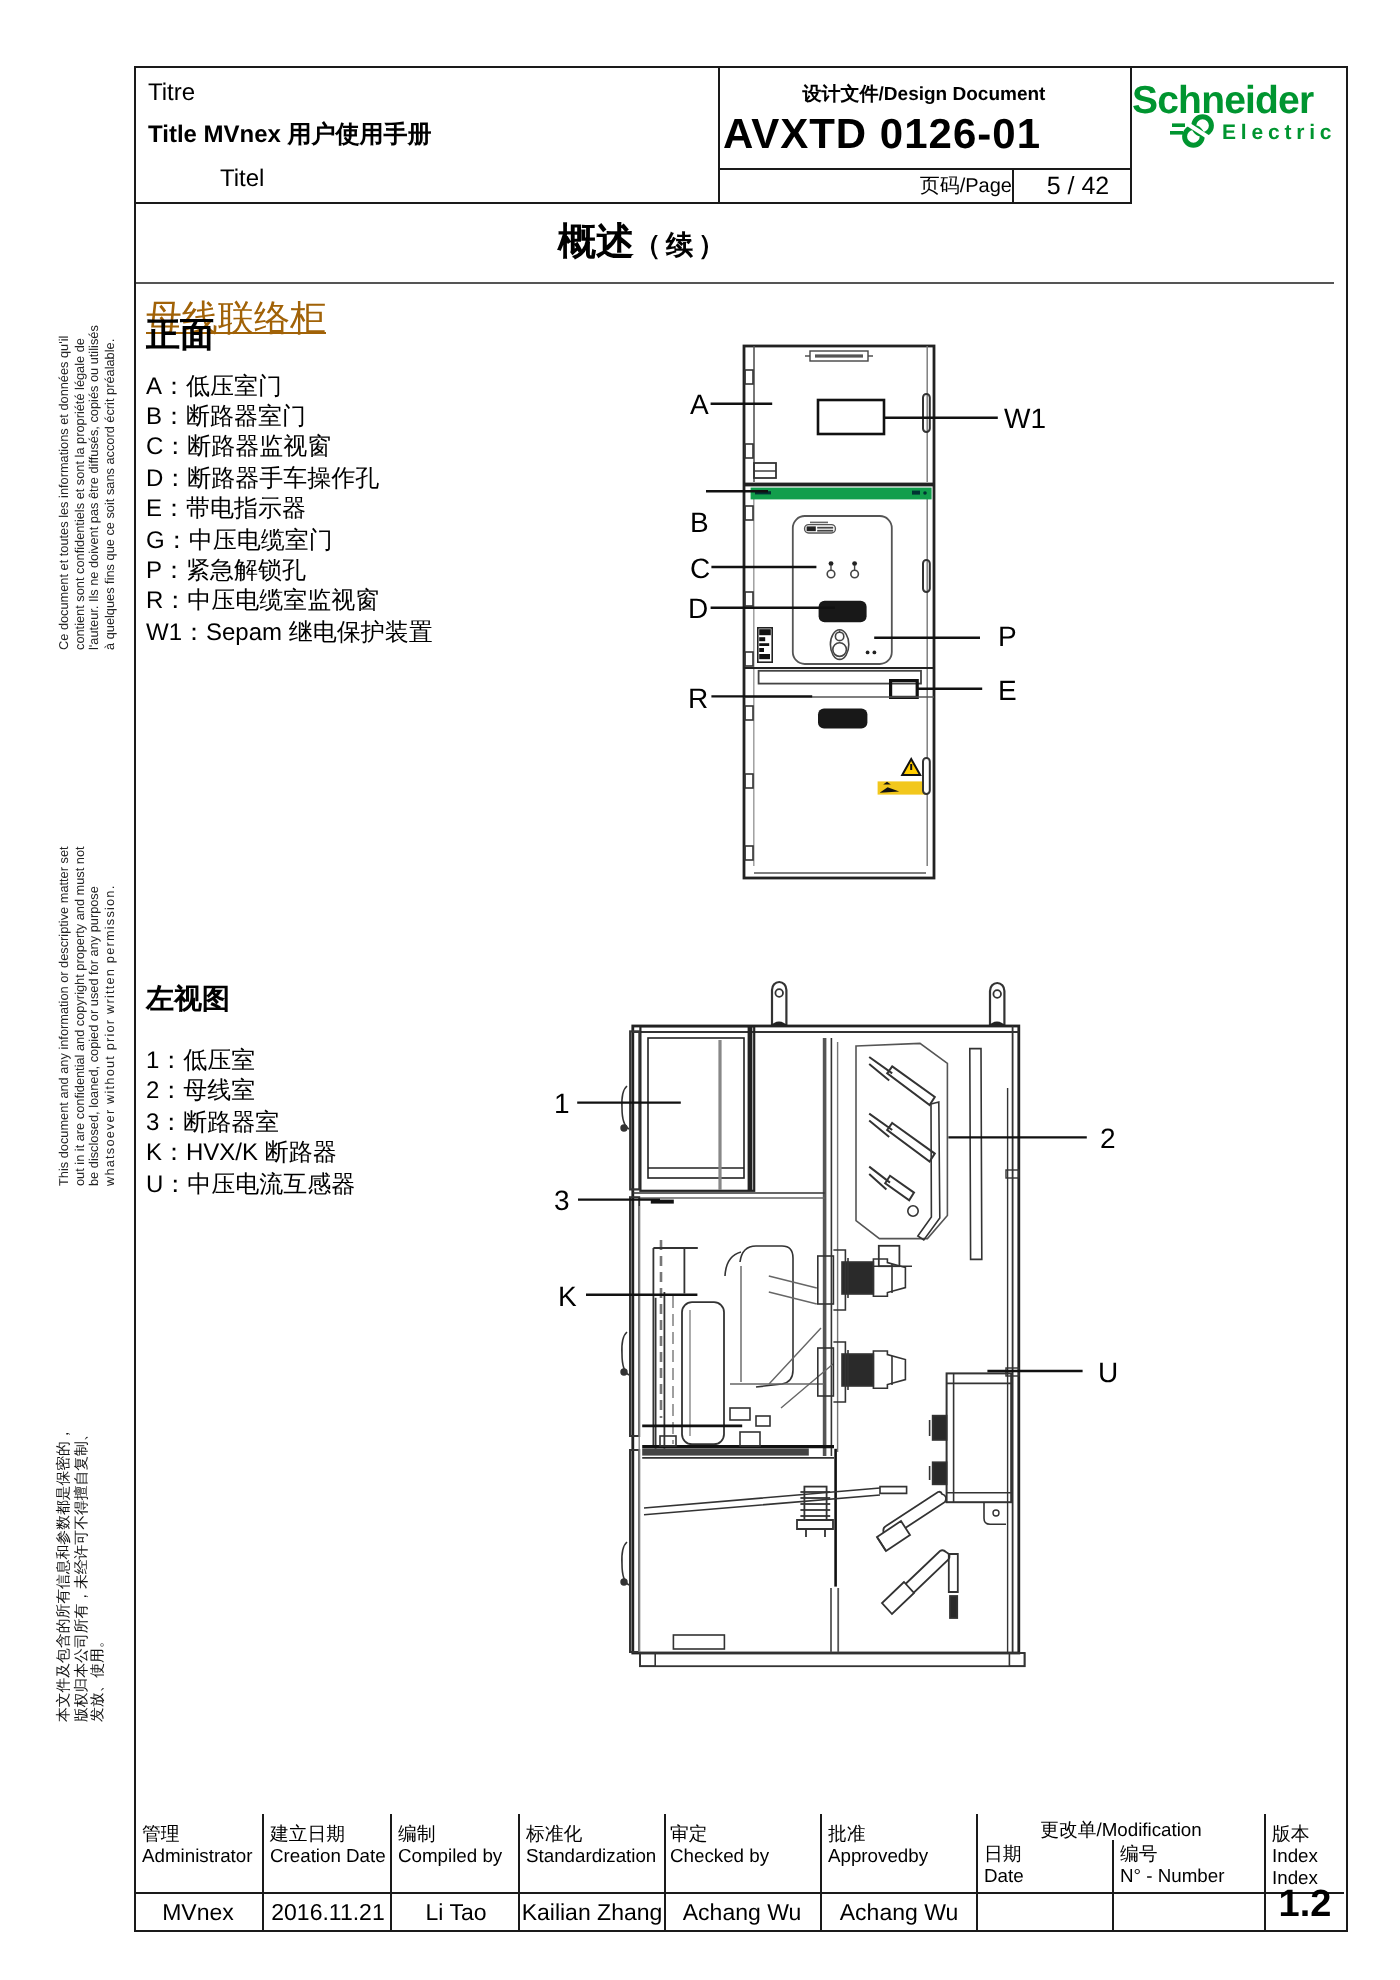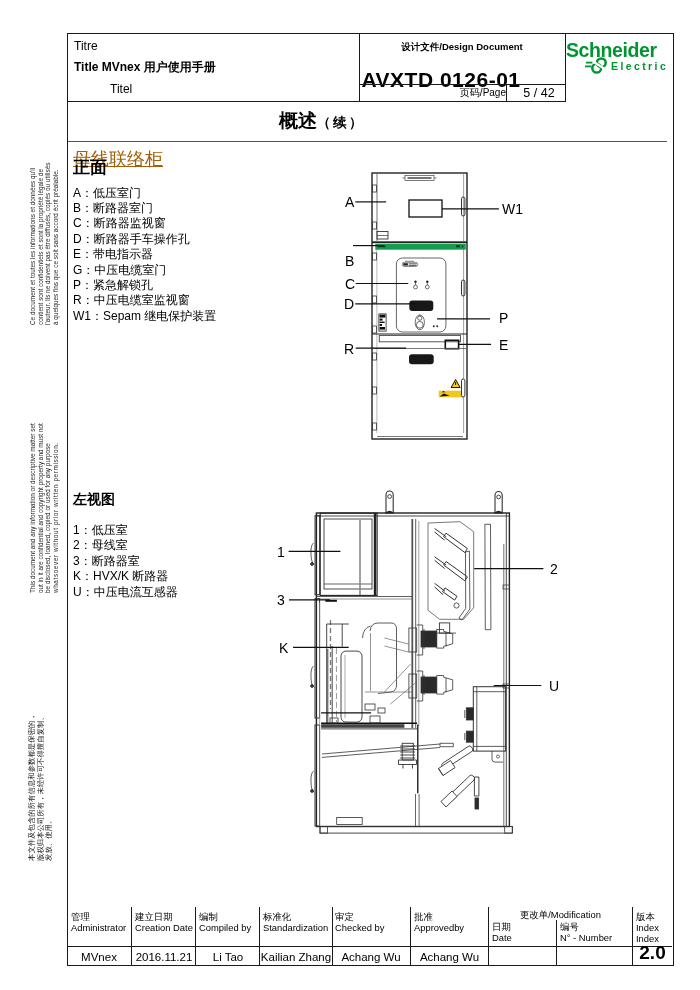--- a/index.html
+++ b/index.html
@@ -38,21 +38,21 @@
 <div class="abs" style="left:74px;top:39px;font-size:12px;">Titre</div>
 
 <div class="abs" style="left:74px;top:59px;font-size:12px;font-weight:bold;">Title MVnex 用户使用手册</div>
 
 <div class="abs" style="left:74px;top:82px;font-size:12px;margin-left:36px;">Titel</div>
 
 <div class="abs" style="left:359px;top:33px;width:206px;height:68px;border-right:1.4px solid #1a1a1a;border-bottom:1.4px solid #1a1a1a;"></div>
 
 <div class="abs" style="left:359px;top:40.5px;width:206px;text-align:center;font-size:9.5px;font-weight:bold;">设计文件/Design Document</div>
 
-<div class="abs" style="left:359px;top:55.5px;width:164px;text-align:center;font-size:21px;font-weight:bold;letter-spacing:0.5px;margin-top:12px;">AVXTD 0126-01</div>
+<div class="abs" style="left:359px;top:55.5px;width:164px;text-align:center;font-size:21px;font-weight:bold;letter-spacing:0.5px;">AVXTD 0126-01</div>
 
 <div class="hline" style="left:359px;top:84px;width:206px;height:1.4px;"></div>
 
 <div class="abs" style="left:359px;top:86px;width:147px;text-align:right;font-size:10px;">页码/Page</div>
 
 <div class="vline" style="left:506px;top:85px;width:1.4px;height:16px;"></div>
 
 <div class="abs" style="left:506px;top:86px;width:66px;text-align:center;font-size:12.5px;">5 / 42</div>
 
 <svg class="abs" style="left:565px;top:33px;" width="109" height="68" viewBox="0 0 109 68">
@@ -429,14 +429,14 @@
   <div class="abs" style="left:425px;top:29px;font-size:9.4px;line-height:11px;">日期<br>Date</div>
   <div class="abs" style="left:493px;top:29px;font-size:9.4px;line-height:11px;">编号<br>N° - Number</div>
   <div class="abs" style="left:569px;top:19px;font-size:9.4px;line-height:11px;">版本<br>Index<br>Index</div>
 
   <div class="abs" style="left:0;top:59px;width:64px;text-align:center;font-size:11.5px;">MVnex</div>
   <div class="abs" style="left:65px;top:59px;width:64px;text-align:center;font-size:11.5px;">2016.11.21</div>
   <div class="abs" style="left:129px;top:59px;width:64px;text-align:center;font-size:11.5px;">Li Tao</div>
   <div class="abs" style="left:193px;top:59px;width:72px;text-align:center;font-size:11.5px;">Kailian Zhang</div>
   <div class="abs" style="left:265px;top:59px;width:78px;text-align:center;font-size:11.5px;">Achang Wu</div>
   <div class="abs" style="left:344px;top:59px;width:77px;text-align:center;font-size:11.5px;">Achang Wu</div>
-  <div class="abs" style="left:566px;top:50px;width:39px;text-align:center;font-size:19px;font-weight:bold;">2.0</div>
+  <div class="abs" style="left:566px;top:50px;width:39px;text-align:center;font-size:19px;font-weight:bold;">1.2</div>
 </div>
 
 </body></html>

